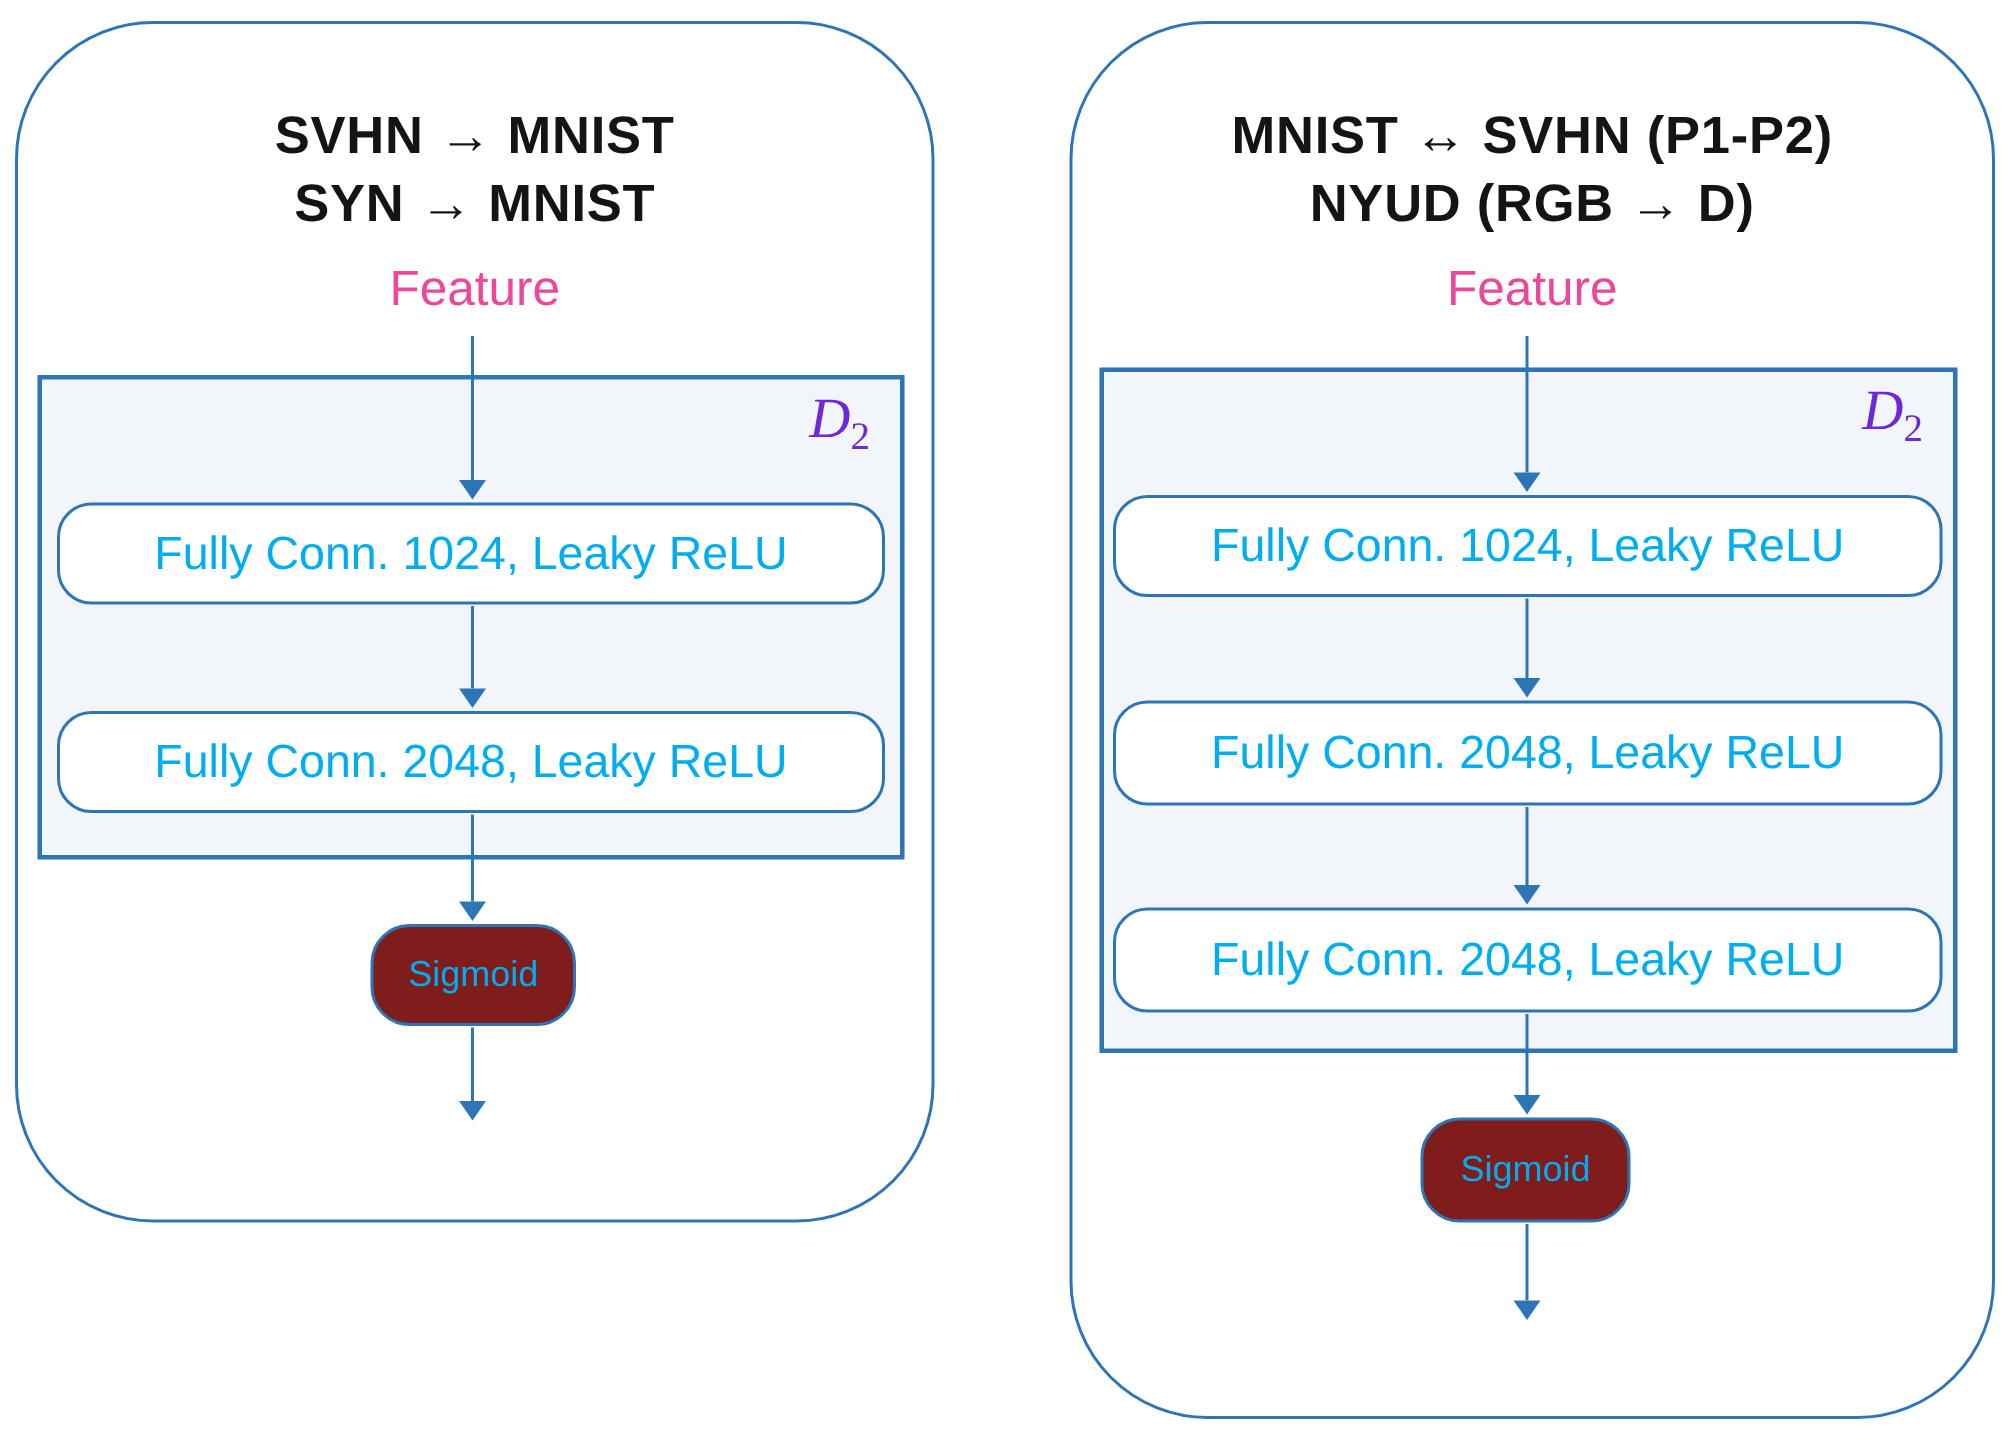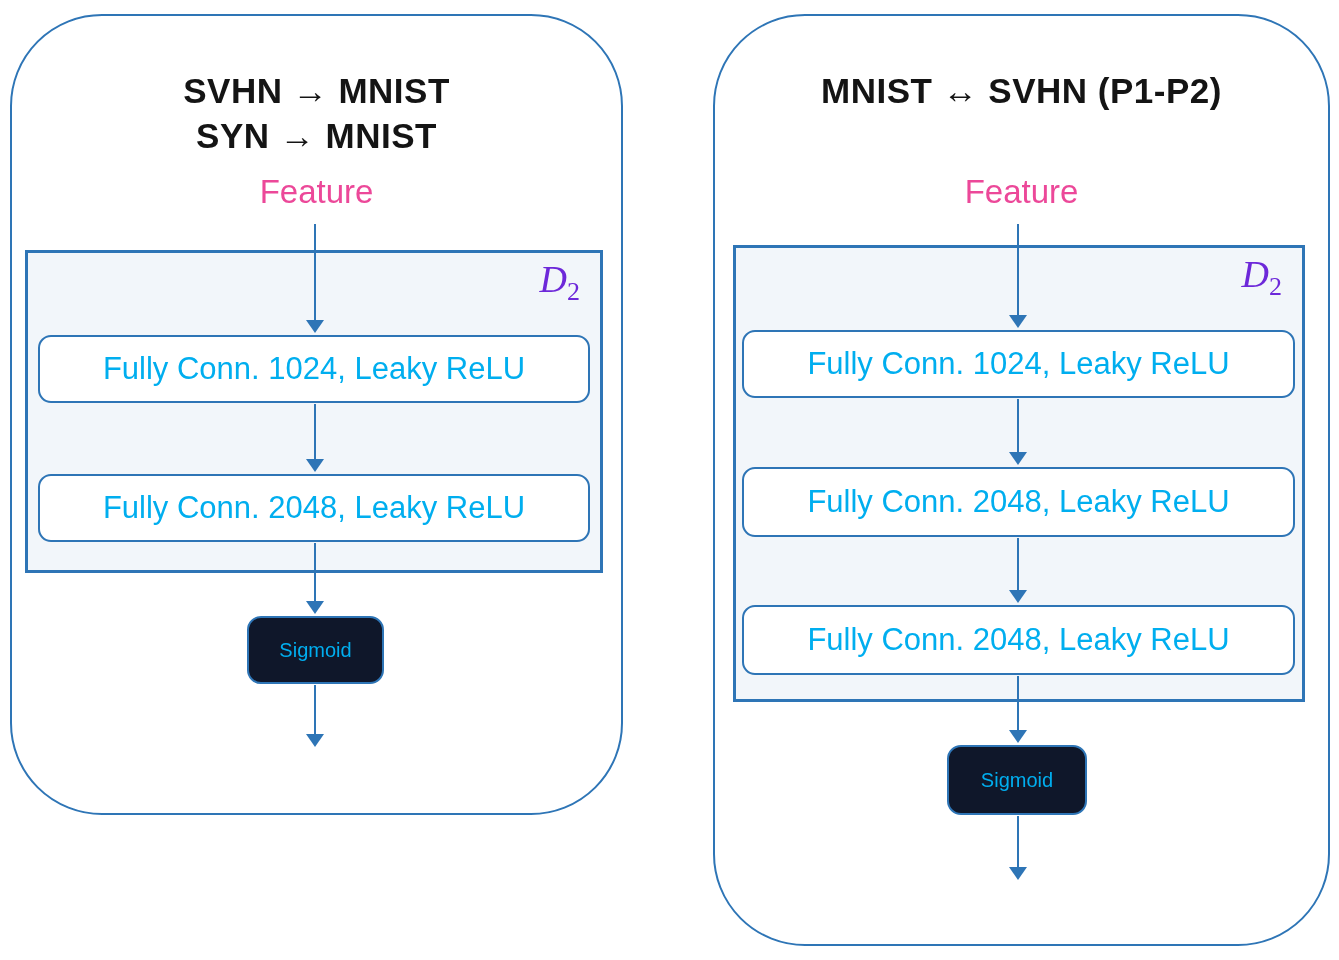--- a/index.html
+++ b/index.html
@@ -22,28 +22,28 @@
   .disc-block{
     position:absolute;background:#f2f6fa;border:3px solid #2e75b6;box-sizing:border-box;
   }
   .disc-label{
     position:absolute;top:6px;right:20px;color:#6d28d9;
     font-family:"Liberation Serif","DejaVu Serif",serif;font-size:38px;line-height:40px;
   }
   .disc-label .d-var{font-style:italic;}
   .disc-label sub{font-size:26px;line-height:0;vertical-align:-8px;font-style:normal;}
   .layer-box{
-    position:absolute;background:#ffffff;border:2px solid #2e75b6;border-radius:13px;
+    position:absolute;background:#ffffff;border:2px solid #2e75b6;border-radius:23px;
     box-sizing:border-box;display:flex;align-items:center;justify-content:center;
     color:#00aeef;font-size:31px;white-space:nowrap;
   }
   .sigmoid-box{
-    position:absolute;background:#0f172a;border:2px solid #2e75b6;border-radius:14px;
+    position:absolute;background:#7f1d1d;border:2px solid #2e75b6;border-radius:26px;
     box-sizing:border-box;display:flex;align-items:center;justify-content:center;
-    color:#00aeef;font-size:20px;
+    color:#00aeef;font-size:24px;
   }
   .flow-arrow{position:absolute;width:18px;}
   .flow-arrow .shaft{
     position:absolute;left:8px;top:0;bottom:13px;width:2px;background:#2e75b6;
   }
   .flow-arrow .head{
     position:absolute;left:0;bottom:0;width:0;height:0;
     border-left:9px solid transparent;border-right:9px solid transparent;
     border-top:13px solid #2e75b6;
   }
@@ -88,20 +88,21 @@
   </div>
   <div class="flow-arrow" style="left:306px;top:685px;height:62px;">
     <div class="shaft"></div>
     <div class="head"></div>
   </div>
 
   <div class="panel" style="left:713px;top:14px;width:617px;height:932px;">
 
     <div class="panel-title" style="top:52px;">
       <div>MNIST ↔ SVHN (P1-P2)</div>
+      <div>NYUD (RGB → D)</div>
     </div>
 
     <div class="feature-label" style="top:158px;">Feature</div>
   </div>
 
   <div class="disc-block" style="left:733px;top:245px;width:572px;height:457px;">
     <div class="disc-label">
       <span class="d-var">D</span><sub>2</sub>
     </div>
   </div>

